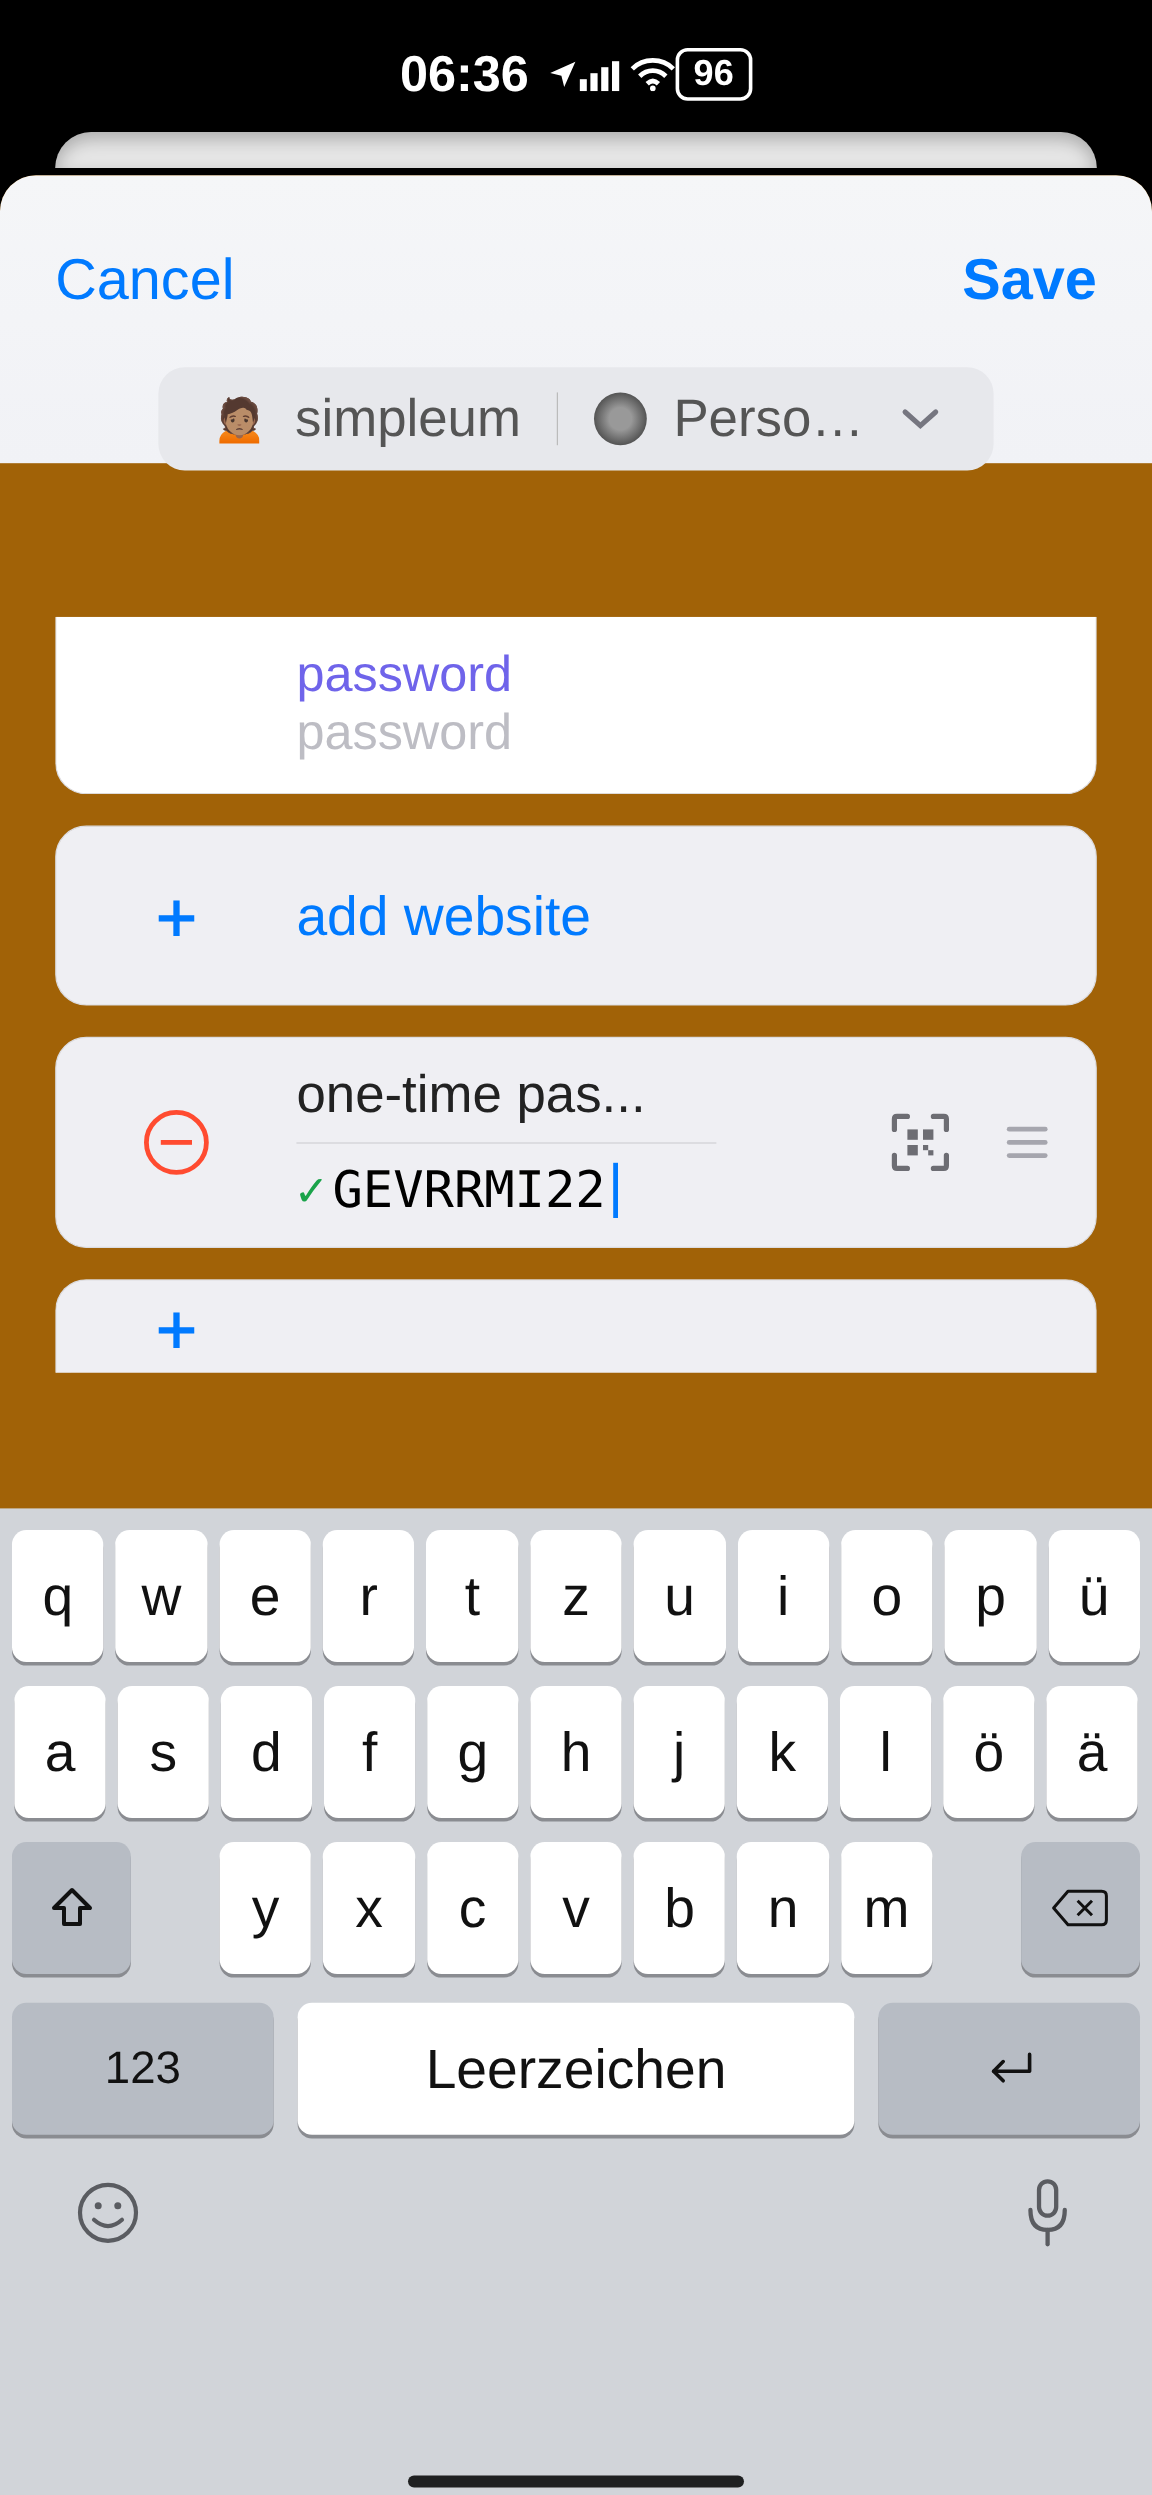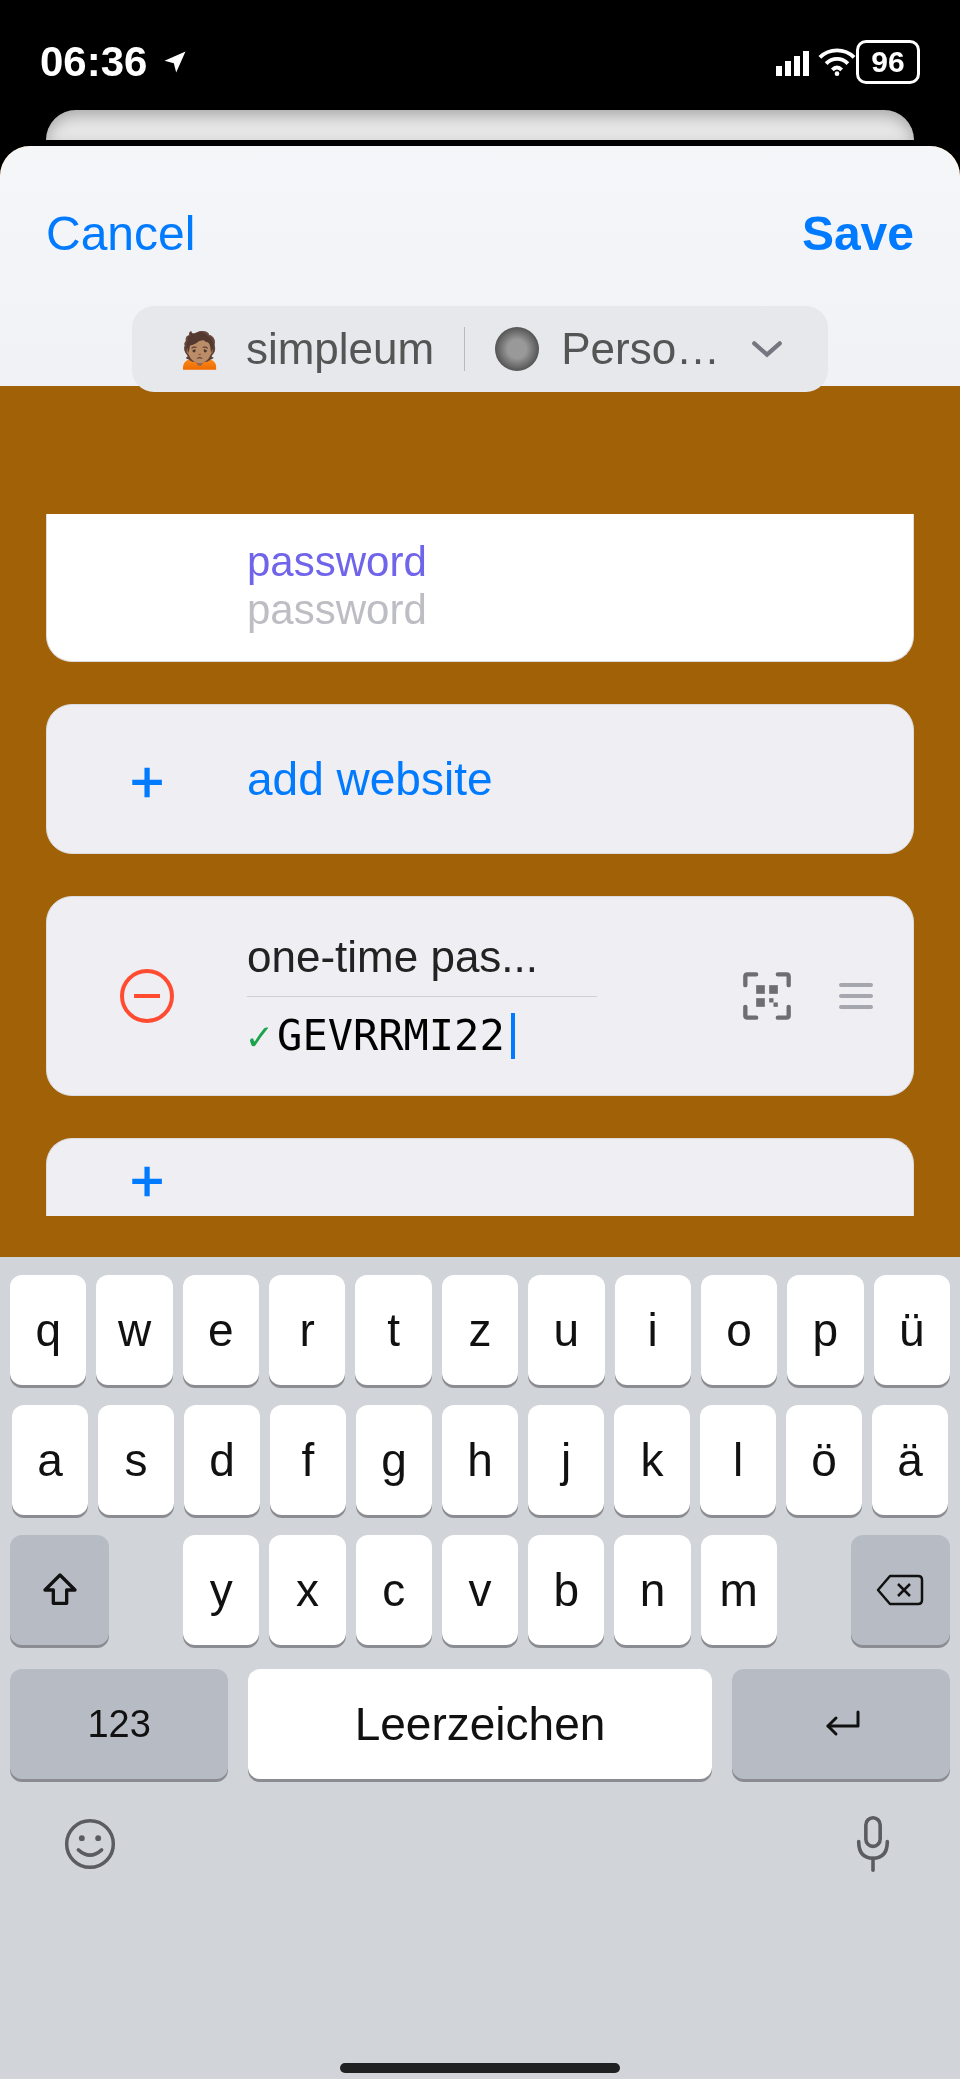--- a/index.html
+++ b/index.html
@@ -1,17 +1,17 @@
 <!DOCTYPE html>
 <html><head>
 <meta charset="utf-8">
 <style>
   * { box-sizing: border-box; margin: 0; padding: 0; }
   html, body { width: 960px; height: 2079px; font-family: -apple-system, "Helvetica Neue", Arial, sans-serif; background: #000; overflow: hidden; }
-  .statusbar { height: 123px; background:#000; color:#fff; display:flex; align-items:center; justify-content:space-between; padding:0 40px; }
+  .statusbar { height: 123px; background:#000; color:#fff; display:flex; align-items:center; justify-content:center; padding:0 40px; }
   .status-left { display:flex; align-items:center; gap:14px; font-size:42px; font-weight:600; }
   .status-right { display:flex; align-items:center; gap:0; }
   .battery-box { border:3px solid #fff; border-radius:10px; padding:2px 8px; font-size:30px; font-weight:700; display:inline-flex; align-items:center; justify-content:center; min-width:64px; }
 
   .bg-card-top { position:absolute; top:110px; left:46px; right:46px; height:30px; background:#fff; border-radius:36px 36px 0 0; box-shadow:0 6px 14px rgba(0,0,0,.25) inset; opacity:.9; }
 
   .sheet { position:absolute; top:146px; left:0; right:0; height:calc(2079px - 138px); background:#a16207; border-radius:30px 30px 0 0; overflow:hidden; }
   .navbar { height:240px; display:flex; align-items:flex-start; padding:40px 46px 0; position:relative; background:linear-gradient(#f5f6f8,#f1f2f6); }
   .nav-cancel { color:#007aff; font-size:48px; font-weight:500; position:absolute; left:46px; top:60px; }
   .nav-title { position:absolute; left:0; right:0; top:60px; text-align:center; font-size:48px; font-weight:700; color:#111; }
@@ -19,35 +19,35 @@
 
   .vault-selector-wrap { position:absolute; top:160px; left:0; right:0; display:flex; justify-content:center; }
   .vault-selector { background:#e7e8ec; border-radius:22px; padding:18px 44px; display:flex; align-items:center; gap:22px; font-size:44px; color:#555; }
   .vault-avatar { width:48px; height:48px; border-radius:0; display:inline-flex; align-items:center; justify-content:center; font-size:38px; }
   .vault-sep { width:1px; height:44px; background:#bbb; margin:0 8px; }
   .vault-icon { width:44px; height:44px; border-radius:50%; background: radial-gradient(circle,#999 30%,#555 70%); display:inline-block; }
   .vault-chevron { margin-left:8px; color:#767680; }
 
   .content { position:absolute; top:368px; left:0; right:0; bottom:0; overflow:hidden; padding:0 46px; }
 
-  .card { background:#fff; border:1px solid #dcdce0; border-radius:26px; margin-bottom:42px; }
+  .card { background:#fff; border:1px solid #dcdce0; border-radius:26px; margin-bottom:26px; }
   .card.grey { background:#efeff3; }
   .card.partial-top { border-top:none; border-top-left-radius:0; border-top-right-radius:0; }
   .card.partial-bottom { border-bottom:none; border-bottom-left-radius:0; border-bottom-right-radius:0; }
 
   .pw-card { height:148px; padding:10px 40px 14px 200px; position:relative; display:flex; flex-direction:column; justify-content:center; }
   .pw-label { color:#6f64ea; font-size:42px; }
   .pw-placeholder { color:#bdbdc4; font-size:42px; }
 
   .add-card { height:150px; display:flex; align-items:center; gap:0; padding:0; }
   .add-left { width:200px; display:flex; align-items:center; justify-content:center; }
   .plus-icon { color:#007aff; font-size:54px; font-weight:600; line-height:1; }
   .add-label { color:#007aff; font-size:46px; }
 
-  .otp-card { height:200px; display:flex; align-items:center; padding:0; }
+  .otp-card { height:176px; display:flex; align-items:center; padding:0; }
   .otp-left { width:200px; display:flex; align-items:center; justify-content:center; height:100%; }
   .remove-btn { width:54px;height:54px; border:4px solid #ff4b30; border-radius:50%; display:flex; align-items:center; justify-content:center; }
   .remove-dash { width:26px;height:4px; background:#ff4b30; }
   .otp-mid { flex:1; display:flex; flex-direction:column; justify-content:center; gap:14px; }
   .otp-label { font-size:44px; color:#222; white-space:nowrap; overflow:hidden; text-overflow:ellipsis; max-width:350px; }
   .otp-divider { height:1px; background:#d0d0d4; max-width:350px; }
   .otp-value { display:flex; align-items:center; gap:6px; font-size:42px; font-family: "SF Mono", ui-monospace, Menlo, monospace; }
   .otp-check { color:#1aa34a; font-size:40px; font-weight:700; }
   .otp-caret { width:4px; height:46px; background:#007aff; display:inline-block; }
   .otp-right { width:220px; display:flex; align-items:center; justify-content:flex-end; gap:46px; padding-right:40px; }

